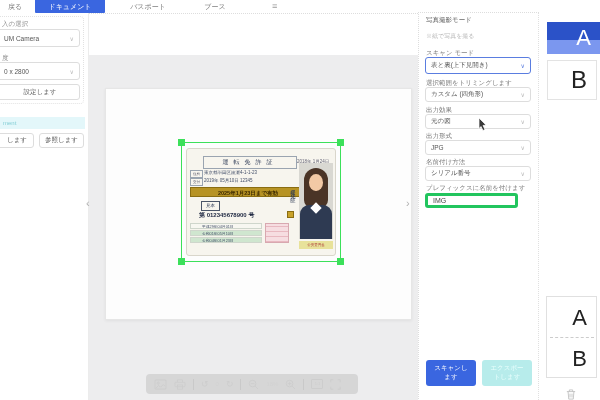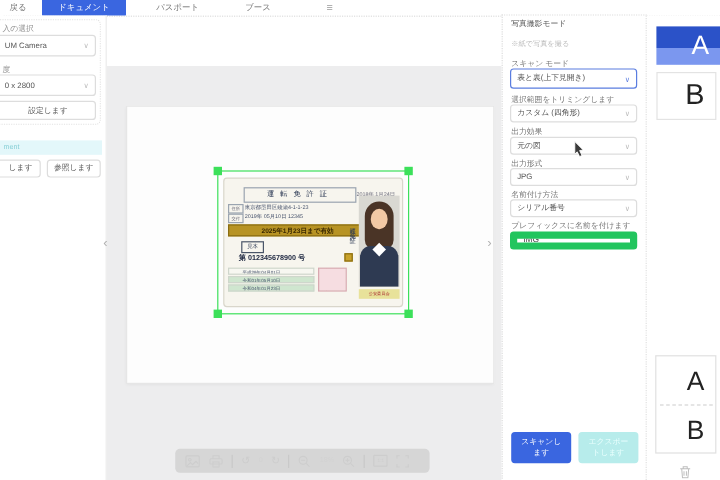--- a/index.html
+++ b/index.html
@@ -65,21 +65,21 @@
   .tdiv{width:1px;height:11px;background:#c9c9c9;}
   .rot{font-size:9px;line-height:10px;color:#cdcdcd;}
   .pct{font-size:6px;color:#d2d2d2;}
   .ratio{border:1px solid #cdcdcd;border-radius:1px;font-size:4px;line-height:8px;width:10px;height:8px;text-align:center;color:#cdcdcd;}
   
   #rpanel{left:418px;top:12px;width:120px;height:388px;background:#fff;border-left:1px dotted #ddd;border-top:1px dotted #ddd;}
   .rlbl{position:absolute;left:426px;font-size:6.5px;color:#777;white-space:nowrap;}
   .rhint{position:absolute;left:426px;font-size:6px;color:#bcbcbc;white-space:nowrap;}
   .rsel{left:425px;width:106px;height:15px;}
   .rsel.focus{border:1px solid #5a7de0;height:17px;}
-  .txt{position:absolute;left:425px;width:106px;height:15px;border:6px solid #22c55e;border-radius:3px;
+  .txt{position:absolute;left:425px;width:93px;height:15px;border:3px solid #22c55e;border-radius:3px;
        font-size:7px;color:#444;padding:0 5px;box-sizing:border-box;font-family:"Liberation Sans",sans-serif;}
   #scanbtn{left:426px;top:360px;width:50px;height:26px;background:#3a66e0;color:#fff;border:none;border-radius:3px;font-size:6.5px;}
   #expbtn{left:482px;top:360px;width:50px;height:26px;background:#b7eceb;color:#eafffe;border:none;border-radius:3px;font-size:6.5px;}
   
   #tpanel{left:538px;top:13px;width:62px;height:387px;background:#fff;border-left:1px dotted #e0e0e0;}
   #thumbA{left:547px;top:22px;width:53px;height:32px;background:linear-gradient(#2b52c8 0 55%,#7b97ef 55% 100%);
         color:#fff;font-size:22px;display:flex;align-items:center;justify-content:flex-end;padding-right:9px;box-sizing:border-box;}
   #thumbB{left:547px;top:60px;width:50px;height:40px;background:#fff;border:1px solid #e3e3e3;
         color:#222;font-size:24px;display:flex;align-items:center;justify-content:flex-end;padding-right:9px;box-sizing:border-box;}
   #thumbAB{left:546px;top:296px;width:51px;height:82px;background:#fff;border:1px solid #e0e0e0;box-sizing:border-box;}

